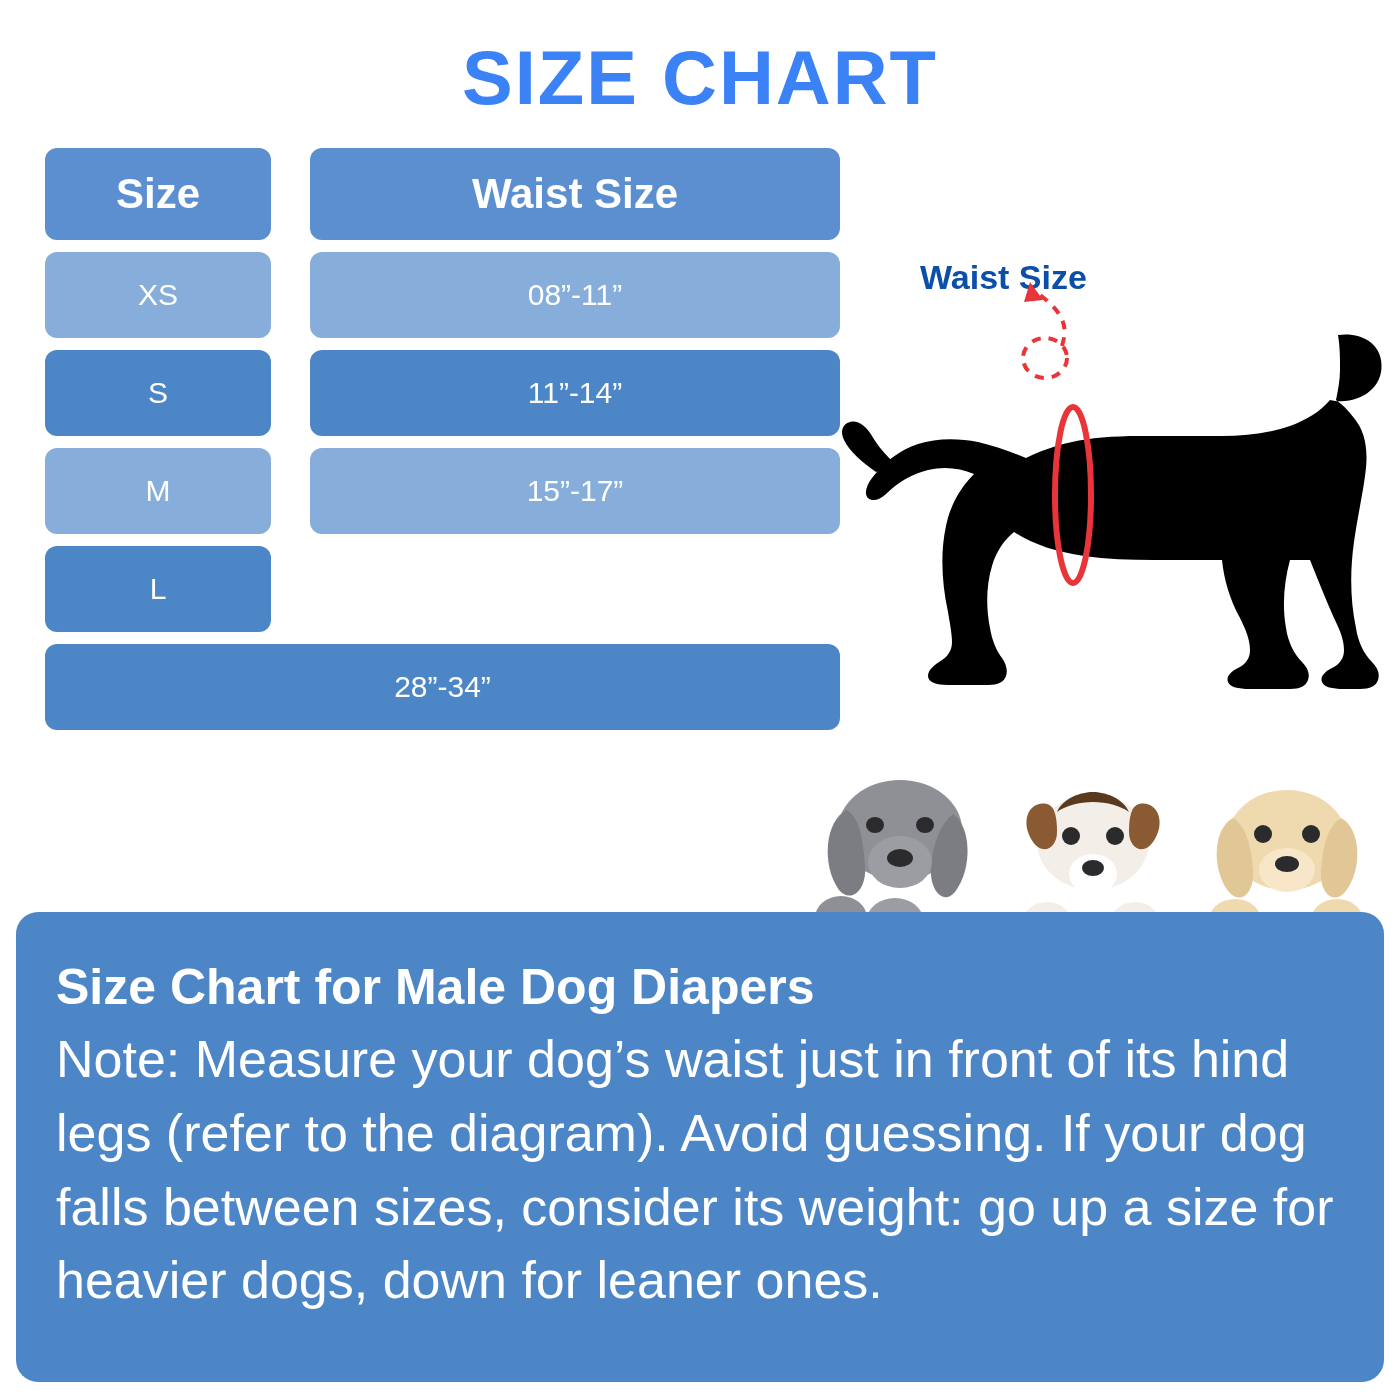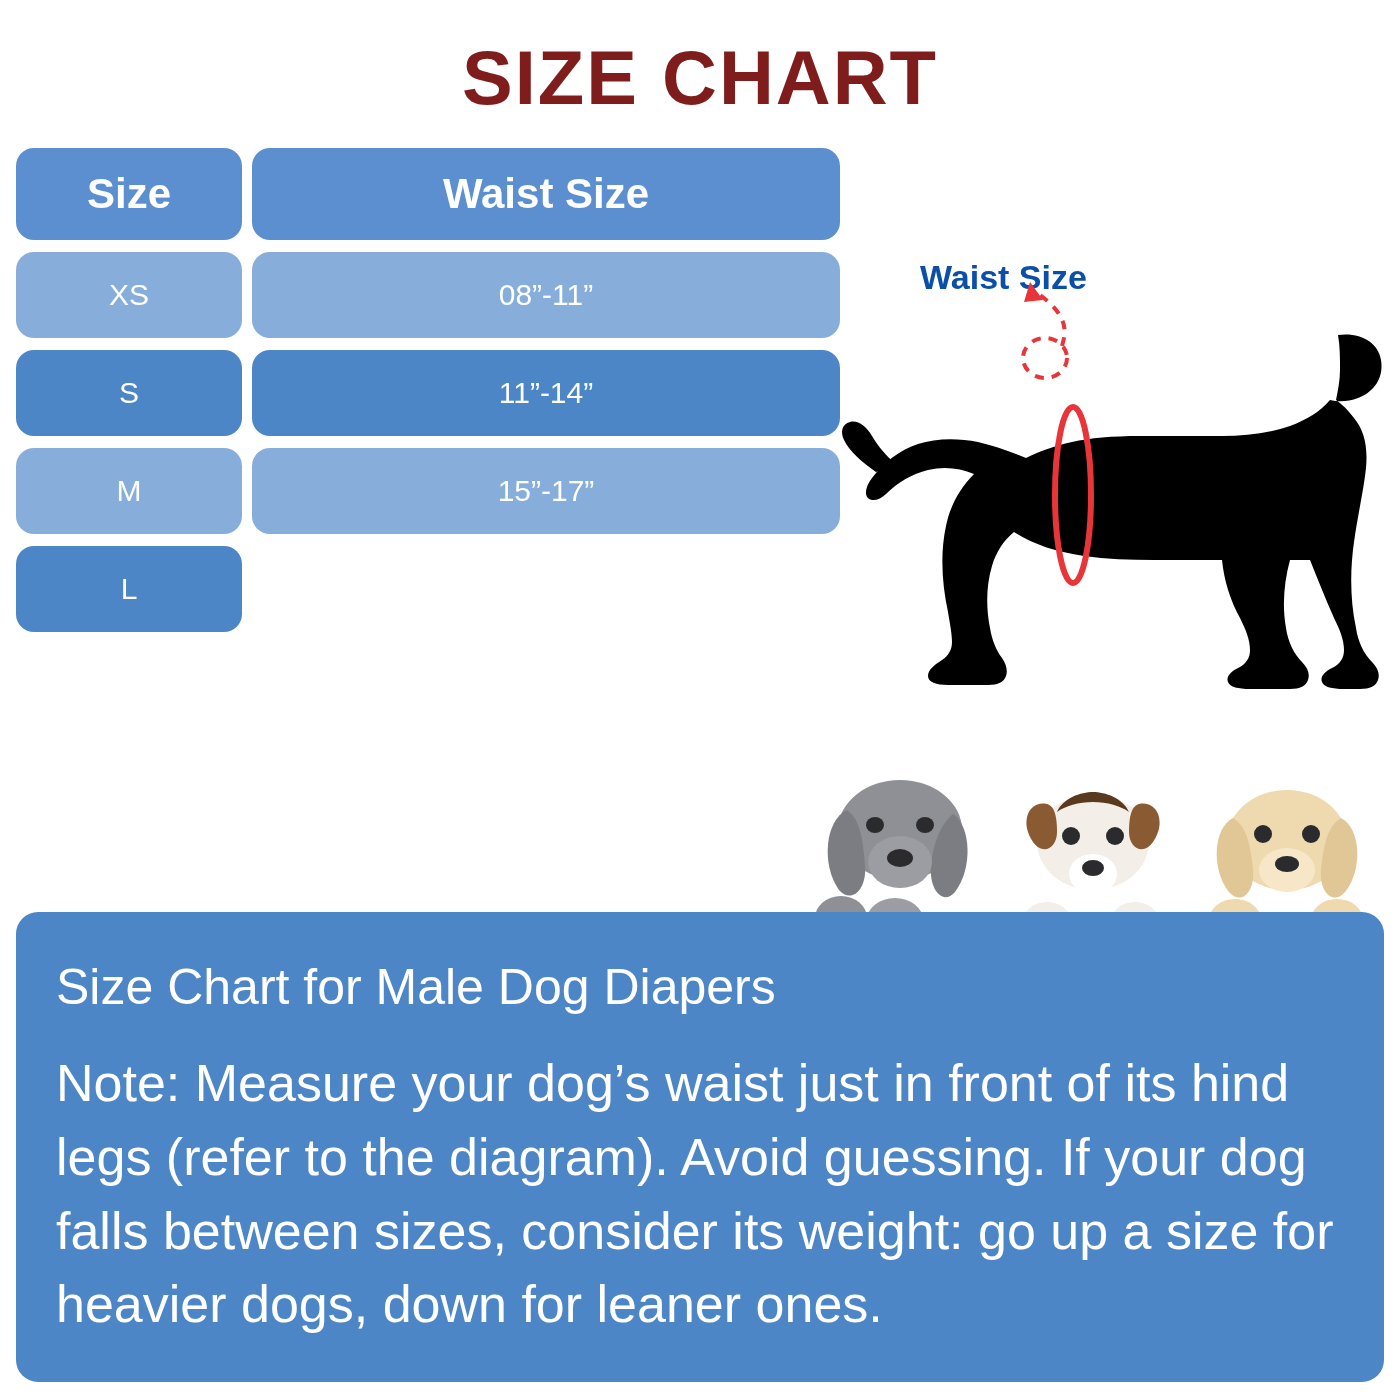--- a/index.html
+++ b/index.html
@@ -22,42 +22,43 @@
   
   .title {
     position: absolute;
     top: 34px;
     left: 0;
     width: 1400px;
     text-align: center;
     font-size: 76px;
     font-weight: bold;
     letter-spacing: 2px;
-    color: #7f1d1d;
+    color: #3b82f6;
     font-family: "Liberation Sans", sans-serif;
   }
   
   .table {
     position: absolute;
     left: 16px;
     top: 148px;
     width: 824px;
   }
   .row {
     display: flex;
     gap: 10px;
     margin-bottom: 12px;
   }
   .cell {
-    border-radius: 18px;
+    border-radius: 12px;
     display: flex;
     align-items: center;
     justify-content: center;
     color: #ffffff;
     box-sizing: border-box;
+    margin-left: 29px;
   }
   .c-size { width: 226px; height: 86px; }
   .c-waist { flex: 1; height: 86px; }
   .head .cell {
     background: #5B8FCF;
     font-size: 42px;
     font-weight: bold;
     height: 92px;
   }
   .light .cell { background: #87AEDB; }
@@ -98,23 +99,23 @@
     width: 1368px;
     height: 470px;
     background: #4C86C6;
     border-radius: 22px;
     box-sizing: border-box;
     padding: 48px 40px 0 40px;
     color: #ffffff;
   }
   .note-title {
     font-size: 50px;
-    font-weight: normal;
+    font-weight: bold;
     line-height: 1.1;
-    margin-bottom: 32px;
+    margin-bottom: 8px;
   }
   .note-body {
     font-size: 52px;
     line-height: 1.42;
     font-weight: normal;
   }
 </style>
 </head>
 <body>
 
@@ -143,20 +144,21 @@
       <div class="cell c-size">M</div>
       <div class="cell c-waist">15”-17”</div>
     </div>
 
     <div class="row body dark">
       <div class="cell c-size">L</div>
     </div>
 
 
     <div class="row body dark">
+      <div class="cell c-waist">28”-34”</div>
     </div>
 
   </div>
 
   <div class="waist-label">Waist Size</div>
 
   <div class="diagram">
     <svg width="545" height="470" viewBox="0 0 545 470" xmlns="http://www.w3.org/2000/svg">
 
       <path fill="#000000" d="

